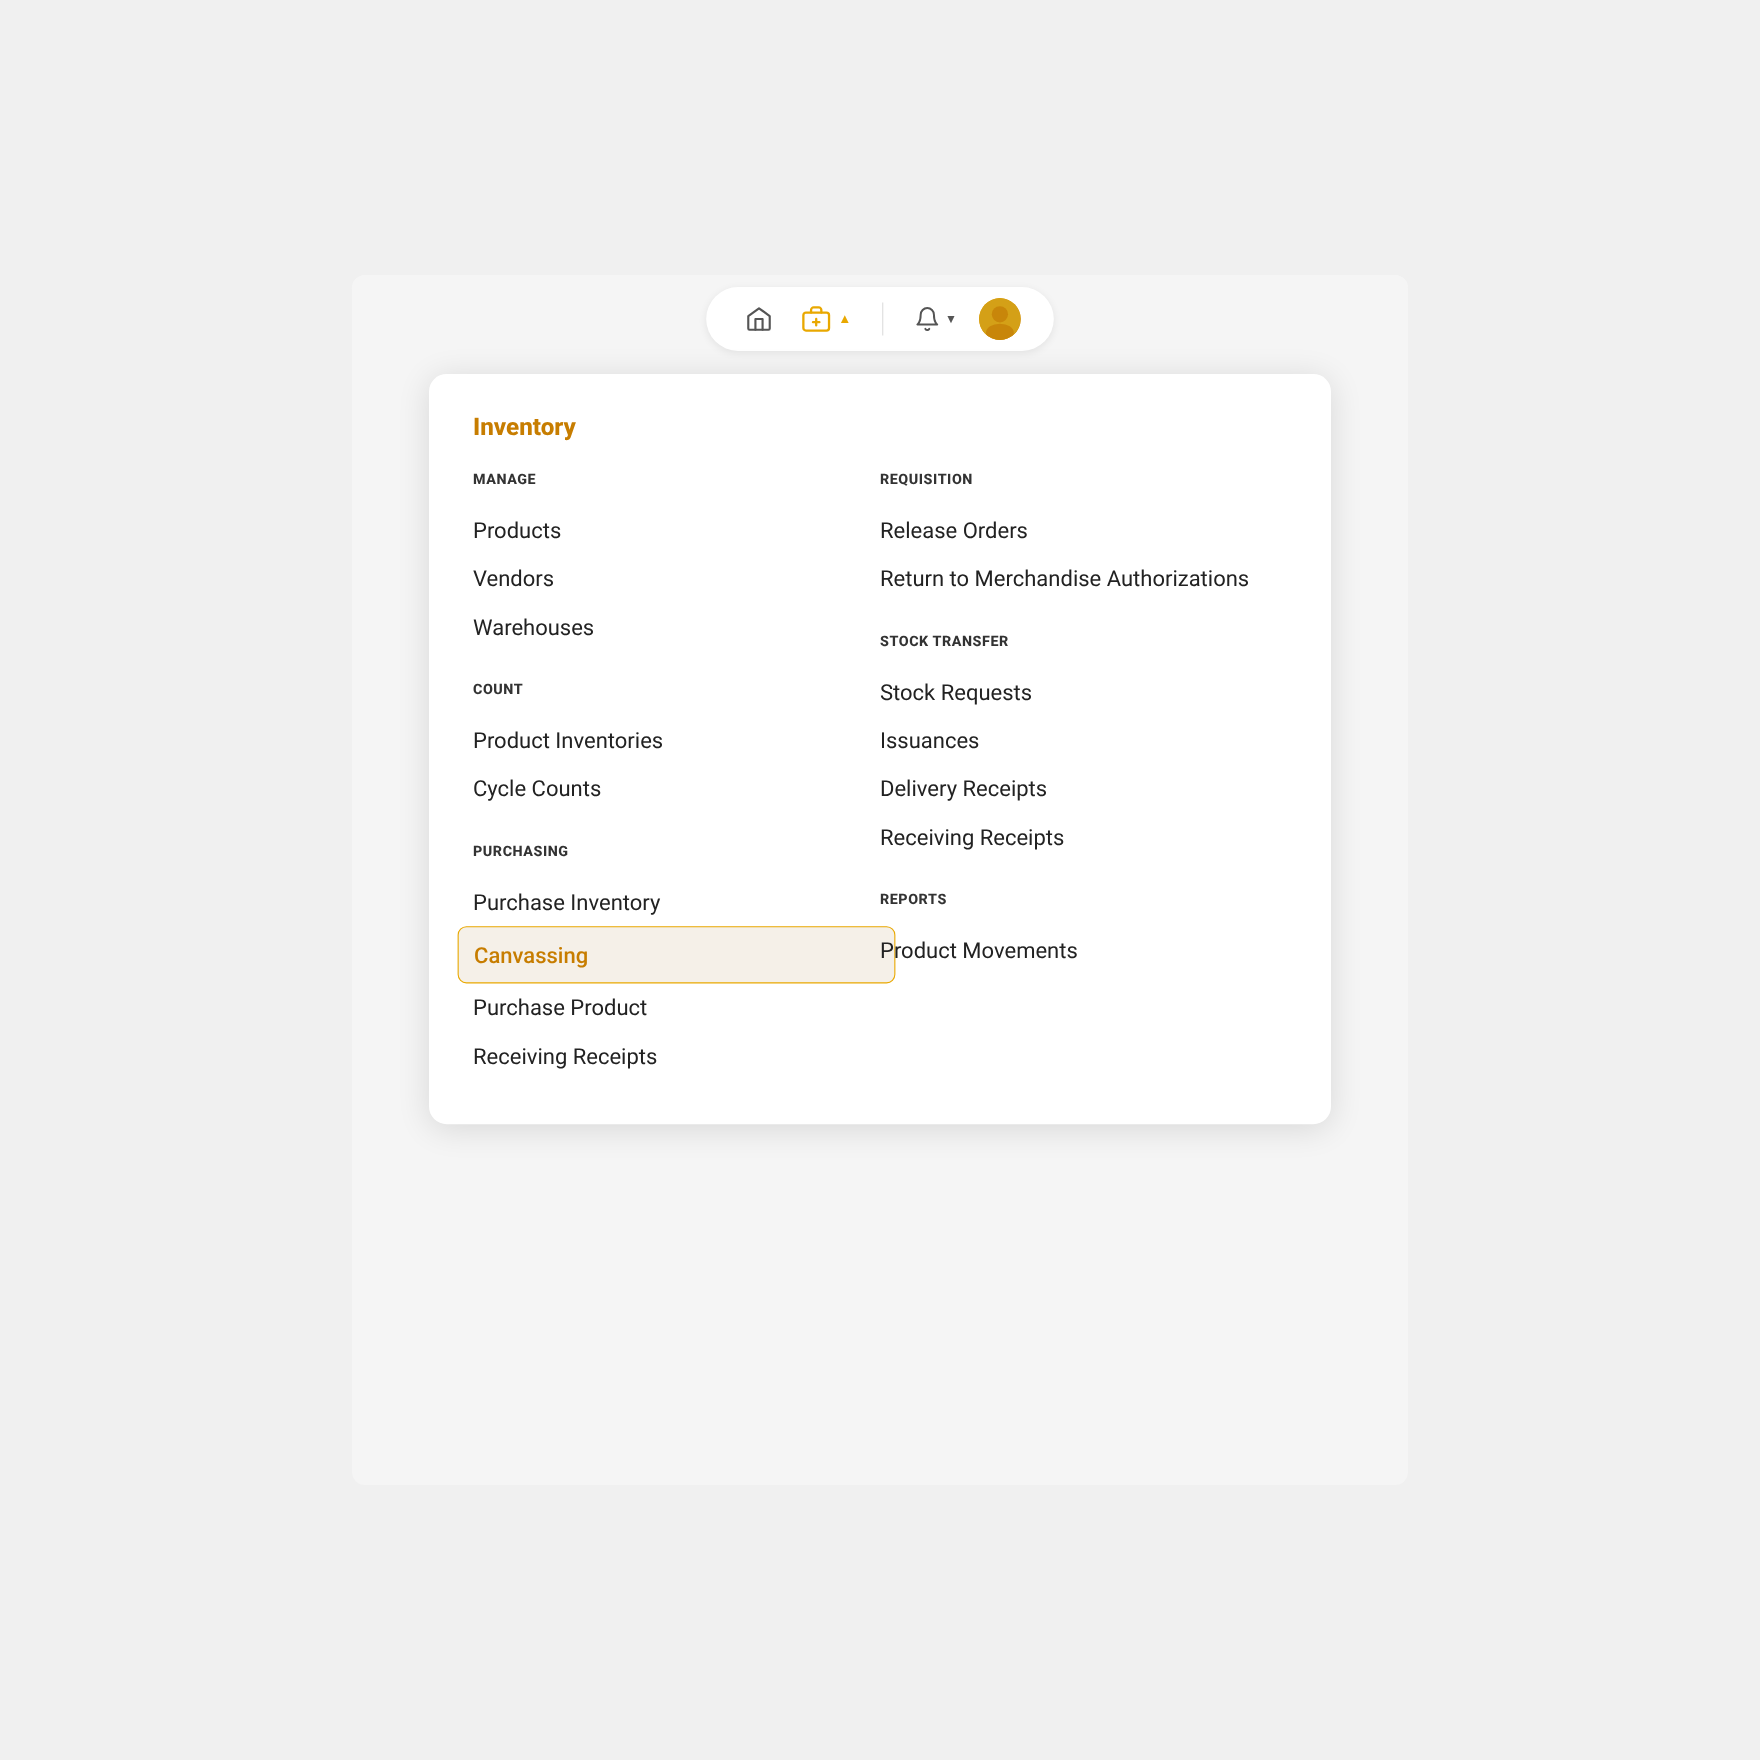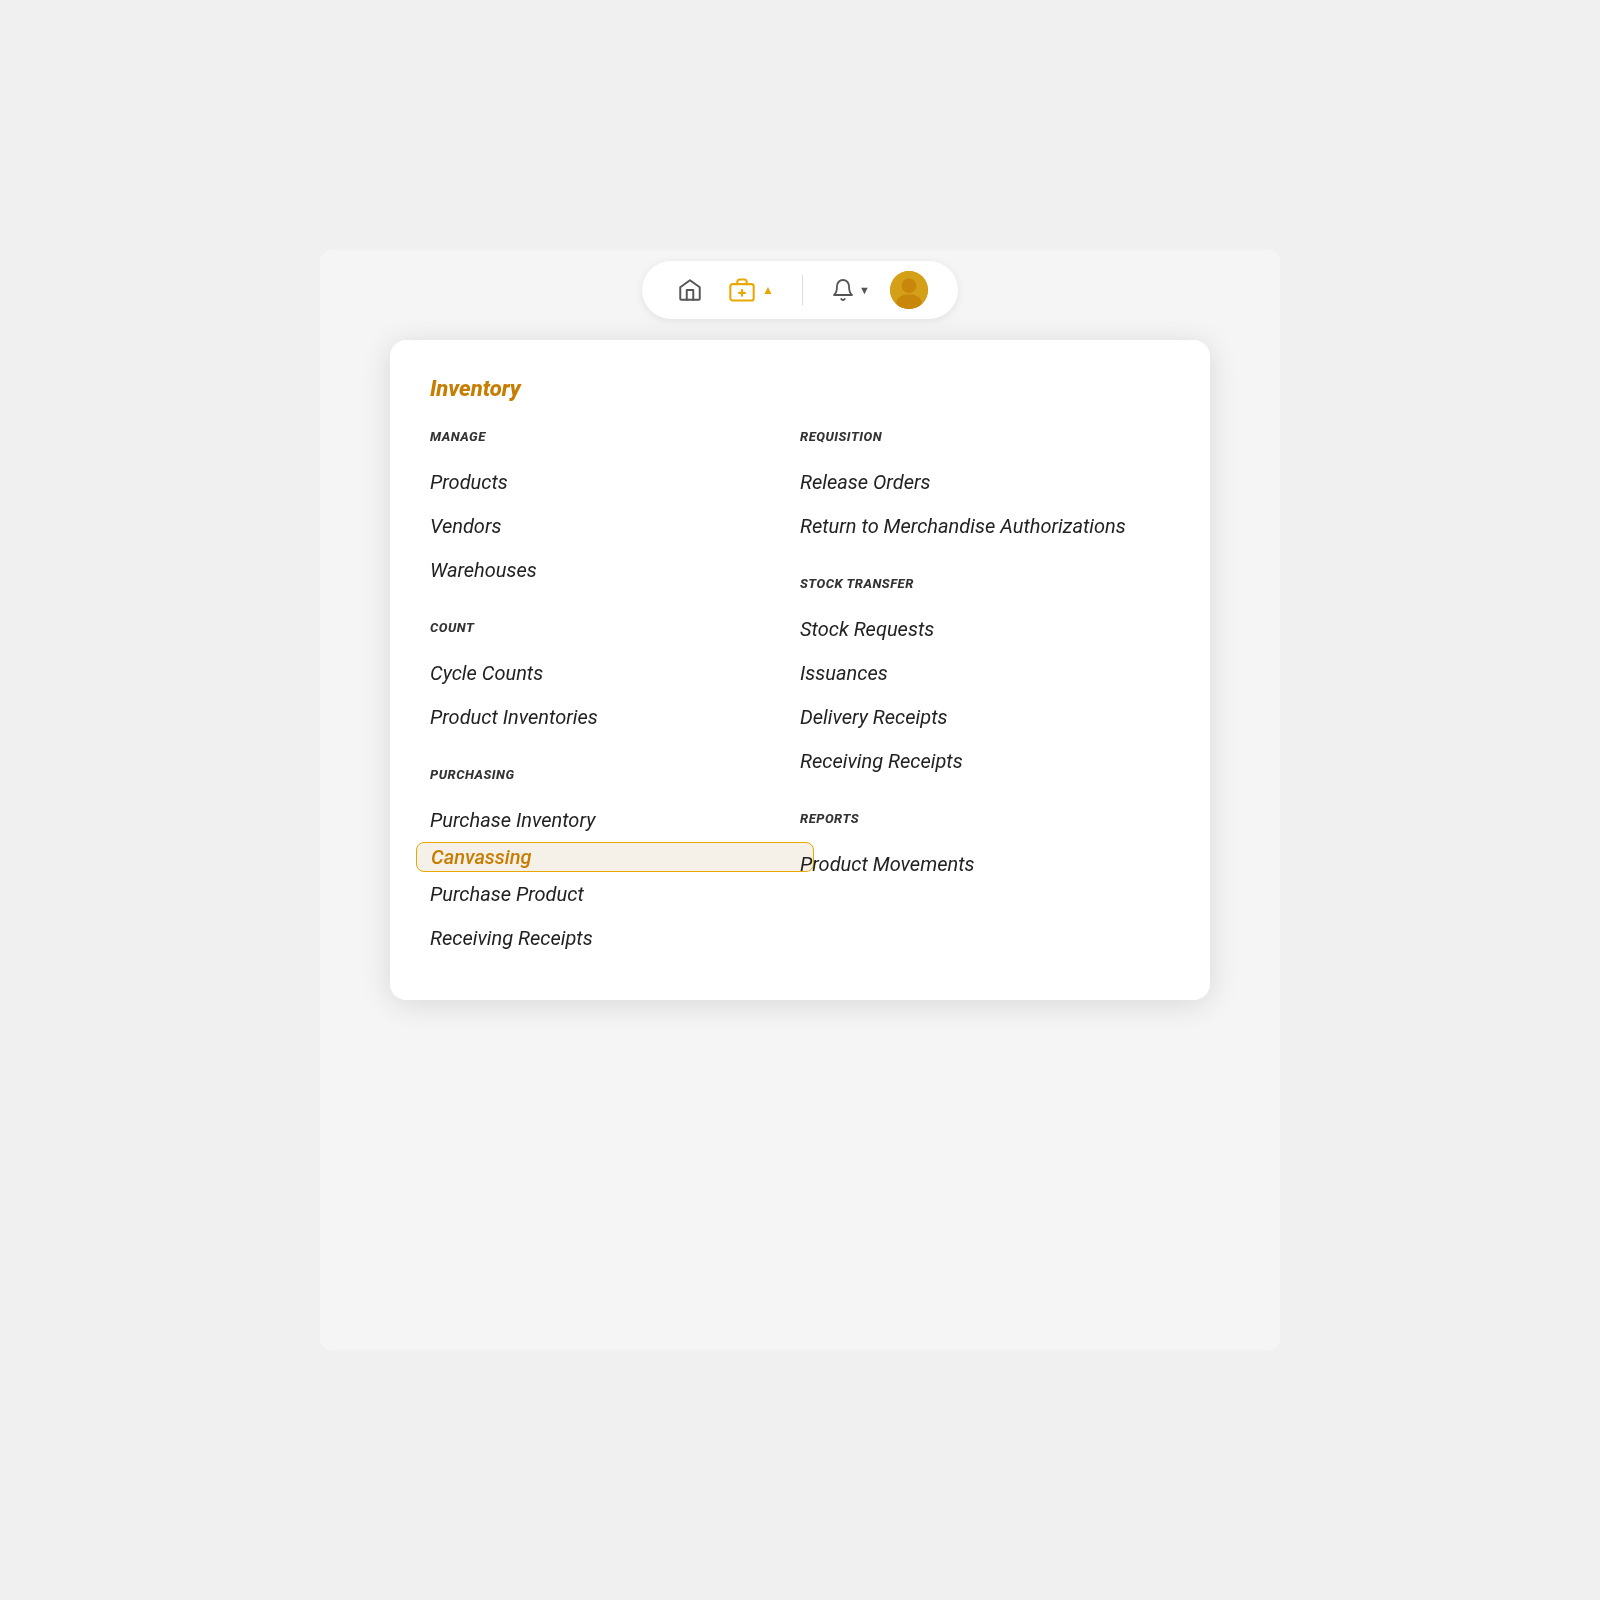--- a/index.html
+++ b/index.html
@@ -158,21 +158,21 @@
       cursor: pointer;
       display: block;
       font-weight: 400;
       line-height: 1.4;
     }
 
     .menu-item.active {
       background: #f5f0e8;
       border: 1.5px solid #e9a800;
       border-radius: 8px;
-      padding: 0 14px;
+      padding: 11px 14px;
       color: #c77d00;
       font-weight: 500;
       margin: 0 -14px;
     }
 
     .section-group {
       margin-bottom: 28px;
     }
 
     .section-group:last-child {
@@ -217,39 +217,39 @@
       <div class="nav-avatar">
         <svg viewBox="0 0 36 36" width="38" height="38">
           <circle cx="18" cy="18" r="18" fill="#d4a017"></circle>
           <circle cx="18" cy="14" r="7" fill="#c8860a"></circle>
           <ellipse cx="18" cy="30" rx="12" ry="8" fill="#c8860a"></ellipse>
         </svg>
       </div>
     </div>
   </div>
 
-  <div style="display:flex; justify-content:flex-start; margin-top: 10px; font-style: italic;">
+  <div style="display:flex; justify-content:flex-start; margin-top: 10px;">
     <div class="dropdown-panel">
       <div class="dropdown-title">Inventory</div>
 
       <div class="dropdown-columns">
 
         <div class="dropdown-col">
 
           <div class="section-group">
             <div class="section-header">MANAGE</div>
             <a class="menu-item">Products</a>
             <a class="menu-item">Vendors</a>
             <a class="menu-item">Warehouses</a>
           </div>
 
           <div class="section-group">
             <div class="section-header">COUNT</div>
+            <a class="menu-item">Product Inventories</a>
             <a class="menu-item">Cycle Counts</a>
-            <a class="menu-item">Product Inventories</a>
           </div>
 
           <div class="section-group">
             <div class="section-header">PURCHASING</div>
             <a class="menu-item">Purchase Inventory</a>
             <a class="menu-item active">Canvassing</a>
             <a class="menu-item">Purchase Product</a>
             <a class="menu-item">Receiving Receipts</a>
           </div>
         </div>

